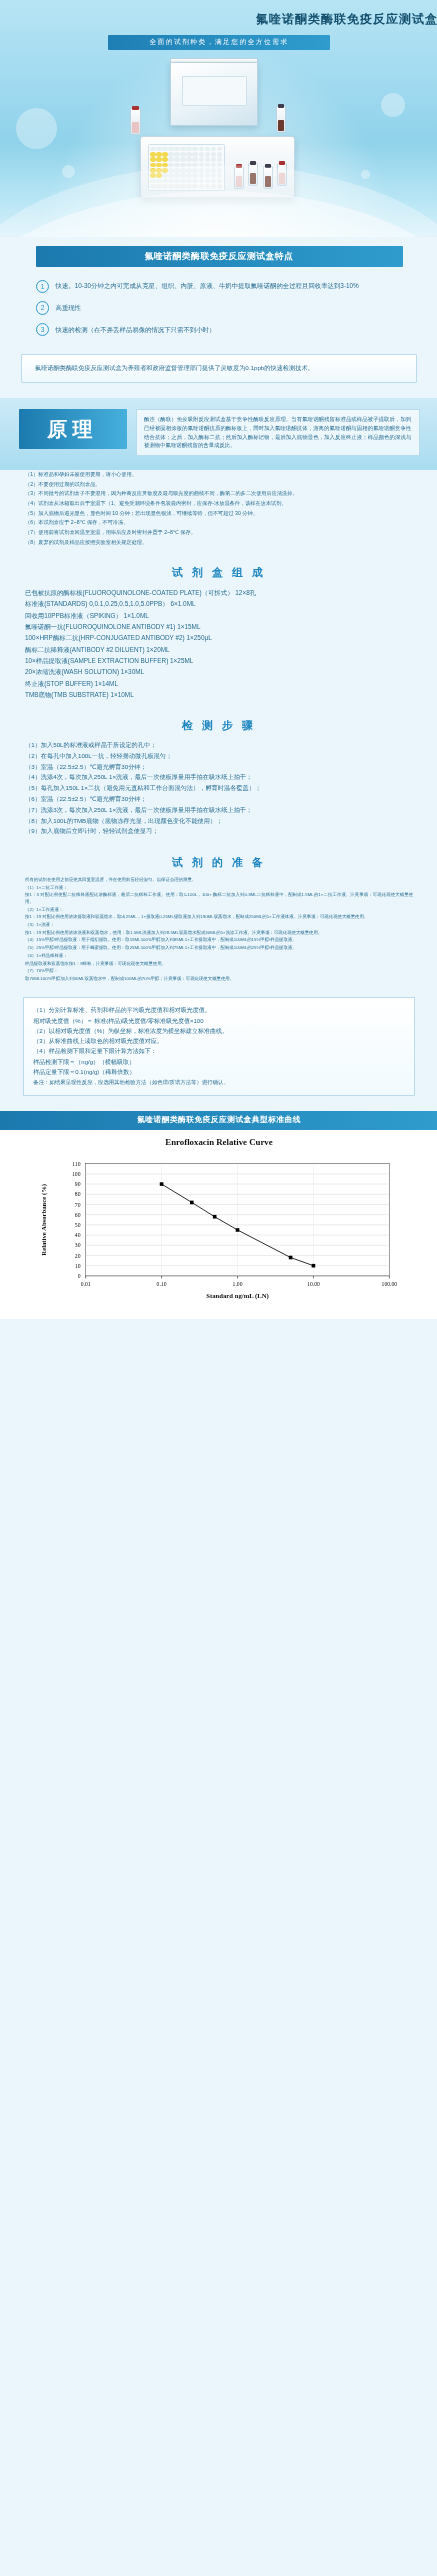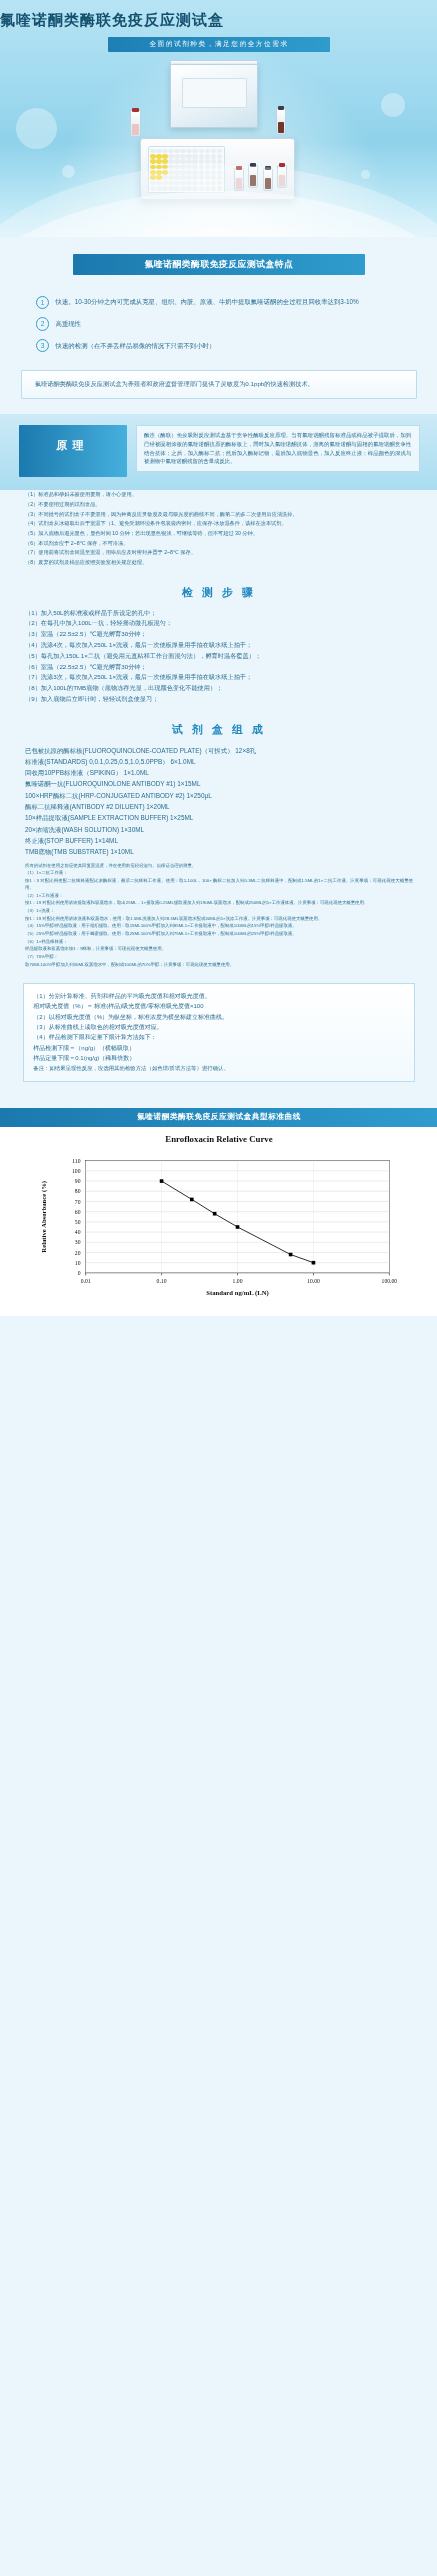--- a/index.html
+++ b/index.html
@@ -24,22 +24,22 @@
   .hero .wave {
     position:absolute; left:-10%; width:120%; height:134px;
     border-radius: 50% 50% 0 0 / 100% 100% 0 0;
     background: rgba(255,255,255,0.30);
   }
   .hero .wave.w1 { bottom:-62px; }
   .hero .wave.w2 { bottom:-88px; background: rgba(255,255,255,0.45); }
   .hero .bubble { position:absolute; border-radius:50%; background: rgba(255,255,255,0.35); }
   .hero-title {
     position:relative;
-    text-align:left;
-    font-size: 15px;
+    text-align:right;
+    font-size: 12px;
     font-weight: bold;
     letter-spacing: 1px;
     color:#15516e;
     padding-top: 11.3px;
   }
   .hero-sub {
     position:relative;
     margin: 7.2px auto 0;
     width: 222px;
     background: linear-gradient(90deg,#1f7fb5,#2f9ccd);
@@ -97,22 +97,22 @@
     border-radius:1px; background:#7a2b2b;
   }
   .vial.cap-dark::after { background:#3d3d4e; }
   .vial.cap-red::after { background:#a73030; }
   .vial .liq { position:absolute; left:1px; right:1px; bottom:1px; height:11.3px; background:#e9c4c4; border-radius:1px; }
   .vial.dark .liq { background:#6b3a2c; }
 
   
   .section { padding: 0 0 5.2px 0; }
   .bar-title {
-    margin: 8px auto;
-    width: 292px;
+    margin: 0 auto;
+    width: 367px;
     text-align:center;
     background: linear-gradient(90deg,#1b79ae,#2f9ccd);
     color:#fff;
     font-size: 8.8px;
     letter-spacing: 0.5px;
     padding: 4.6px 0;
     border-radius: 1px;
     font-weight: bold;
   }
   .features {
@@ -141,23 +141,23 @@
   
   .principle {
     margin-top: 9.3px;
     background: linear-gradient(180deg,#cdeaf7,#a9dcf0);
     padding: 11.3px 18.5px 13.4px 18.5px;
     position:relative;
   }
   .principle-inner { display:flex; gap:9.3px; align-items:flex-start; }
   .principle-badge {
     flex:0 0 auto;
-    width: 108px; height: 52px;
+    width: 108px; height: 40px;
     background: linear-gradient(90deg,#1b79ae,#46b0dd);
-    color:#fff; font-size:11px; font-weight:bold; letter-spacing:5.2px;
+    color:#fff; font-size:20px; font-weight:bold; letter-spacing:5.2px;
     text-align:center; line-height:40px;
     border-radius:1px;
   }
   .principle-text {
     background: rgba(255,255,255,0.72);
     border:0.5px solid #b6dcee;
     padding: 5.2px 7.2px;
     font-size: 5.4px;
     line-height: 8.8px;
     color:#2a6d92;
@@ -205,21 +205,21 @@
     padding: 7.2px 9.3px;
     font-size: 6px;
     line-height: 10.3px;
     color:#2a6d92;
   }
   .result-box p { margin:0; }
   .result-box .note { font-size: 5.4px; }
 
   
   .chart-head {
-    margin-top: 26px;
+    margin-top: 15px;
     text-align:center;
     background: linear-gradient(90deg,#1b79ae,#2f9ccd);
     color:#fff; font-size: 7.7px; letter-spacing:0.5px; padding: 4.6px 0; font-weight:bold;
   }
   .chart-wrap { background:#ffffff; padding: 7.2px 0 13.4px 0; }
   .chart-title { text-align:center; font-family:"Liberation Serif", serif; font-size: 8.8px; font-weight:bold; color:#111; margin-bottom: 3.1px; }
   .chart-canvas { display:block; margin: 0 auto; }
 
   .footer-space { height: 7.2px; }
 </style>
@@ -400,51 +400,52 @@
       <p>（3）不同批号的试剂盒子不要混用，因为种商反应灵敏度及最与吸光度的曲线不同，酶第二的多二次使用后应清洗掉。</p>
       <p>（4）试剂盒从冰箱取出后于室温下（1、避免受潮环境条件包装袋内密封，应保存-冰放温条件，该样在这本试剂。</p>
       <p>（5）加入底物后避光显色，显色时间 10 分钟；若出现显色很浅，可继续等待，但不可超过 30 分钟。</p>
       <p>（6）本试剂盒应于 2~8℃ 保存，不可冷冻。</p>
       <p>（7）使用前将试剂盒回温至室温，用毕后应及时密封并置于 2~8℃ 保存。</p>
       <p>（8）废弃的试剂及样品应按照实验室相关规定处理。</p>
     </div>
   </div>
 
   <div class="section">
-    <div class="blue-head">检 测 步 骤</div>
-    <div class="steps">
-      <p>（1）加入50L的标准液或样品于所设定的孔中；</p>
-      <p>（2）在每孔中加入100L一抗，轻轻摇动微孔板混匀；</p>
-      <p>（3）室温（22.5±2.5）℃避光孵育30分钟；</p>
-      <p>（4）洗涤4次，每次加入250L 1×洗液，最后一次使板厚量用手拍在吸水纸上拍干；</p>
-      <p>（5）每孔加入150L 1×二抗（避免用元直粘和工作台面混匀法），孵育时温各覆盖）；</p>
-      <p>（6）室温（22.5±2.5）℃避光孵育30分钟；</p>
-      <p>（7）洗涤3次，每次加入250L 1×洗液，最后一次使板厚量用手拍在吸水纸上拍干；</p>
-      <p>（8）加入100L的TMB底物（底物冻存光显，出现颜色变化不能使用）；</p>
-      <p>（9）加入底物后立即计时，轻轻试剂盒使显习；</p>
-    </div>
-  </div>
-
-  <div class="section">
     <div class="blue-head">试 剂 盒 组 成</div>
     <div class="comp-list">
       <p>已包被抗原的酶标板(FLUOROQUINOLONE-COATED PLATE)（可拆式） 12×8孔</p>
       <p>标准液(STANDARDS) 0,0.1,0.25,0.5,1.0,5.0PPB） 6×1.0ML</p>
       <p>回收用10PPB标准液（SPIKING） 1×1.0ML</p>
       <p>氟喹诺酮一抗(FLUOROQUINOLONE ANTIBODY #1) 1×15ML</p>
       <p>100×HRP酶标二抗(HRP-CONJUGATED ANTIBODY #2) 1×250µL</p>
       <p>酶标二抗稀释液(ANTIBODY #2 DILUENT) 1×20ML</p>
       <p>10×样品提取液(SAMPLE EXTRACTION BUFFER) 1×25ML</p>
       <p>20×浓缩洗液(WASH SOLUTION) 1×30ML</p>
       <p>终止液(STOP BUFFER) 1×14ML</p>
       <p>TMB底物(TMB SUBSTRATE) 1×10ML</p>
     </div>
   </div>
 
   <div class="section">
+    <div class="blue-head">检 测 步 骤</div>
+    <div class="steps">
+      <p>（1）加入50L的标准液或样品于所设定的孔中；</p>
+      <p>（2）在每孔中加入100L一抗，轻轻摇动微孔板混匀；</p>
+      <p>（3）室温（22.5±2.5）℃避光孵育30分钟；</p>
+      <p>（4）洗涤4次，每次加入250L 1×洗液，最后一次使板厚量用手拍在吸水纸上拍干；</p>
+      <p>（5）每孔加入150L 1×二抗（避免用元直粘和工作台面混匀法），孵育时温各覆盖）；</p>
+      <p>（6）室温（22.5±2.5）℃避光孵育30分钟；</p>
+      <p>（7）洗涤3次，每次加入250L 1×洗液，最后一次使板厚量用手拍在吸水纸上拍干；</p>
+      <p>（8）加入100L的TMB底物（底物冻存光显，出现颜色变化不能使用）；</p>
+      <p>（9）加入底物后立即计时，轻轻试剂盒使显习；</p>
+    </div>
+  </div>
+
+  <div class="section">
+    <div class="blue-head">试 剂 的 准 备</div>
     <div class="prep">
       <p>所有的试剂在使用之前应使其回复室温度，并在使用前应轻轻混匀。以保证合理的测量。</p>
       <p>（1）1×二抗工作液：</p>
       <p>按1：3 对配比例使配二抗稀释液配比浓酶标液，最后二抗稀释工作液。使用：取1-100L，100× 酶标二抗加入到0.3ML二抗稀释液中，配制成1.5ML的1×二抗工作液。注意事项：可现化现使大概量使用。</p>
       <p>（2）1×工作液液：</p>
       <p>按1：19 对配比例使用浓浓提取液和双蒸馏水，取出25ML，1×提取液0.25ML提取液加入到190ML双蒸馏水，配制成250ML的1×工作液体液。注意事项：可现化现使大概量使用。</p>
       <p>（3）1×洗液：</p>
       <p>按1：19 对配比例使用浓浓洗液和双蒸馏水，使用：取1.5ML洗液加入到28.5ML双蒸馏水配成30ML的1×洗涤工作液。注意事项：可现化现使大概量使用。</p>
       <p>（4）15%甲醇/样品提取液：用于组织提取。使用：取15ML100%甲醇加入到85ML1×工作提取液中，配制成100ML的15%甲醇/样品提取液。</p>
       <p>（5）25%甲醇/样品提取液：用于蜂蜜提取。使用：取25ML100%甲醇加入到75ML1×工作提取液中，配制成100ML的25%甲醇/样品提取液。</p>

